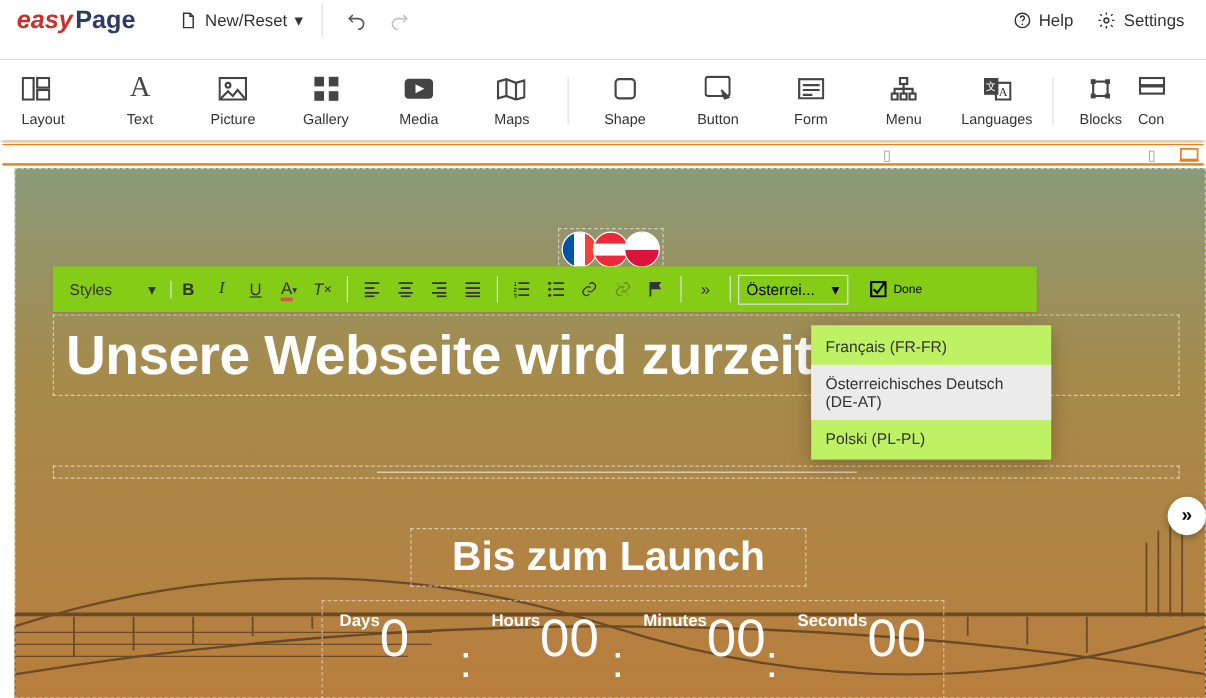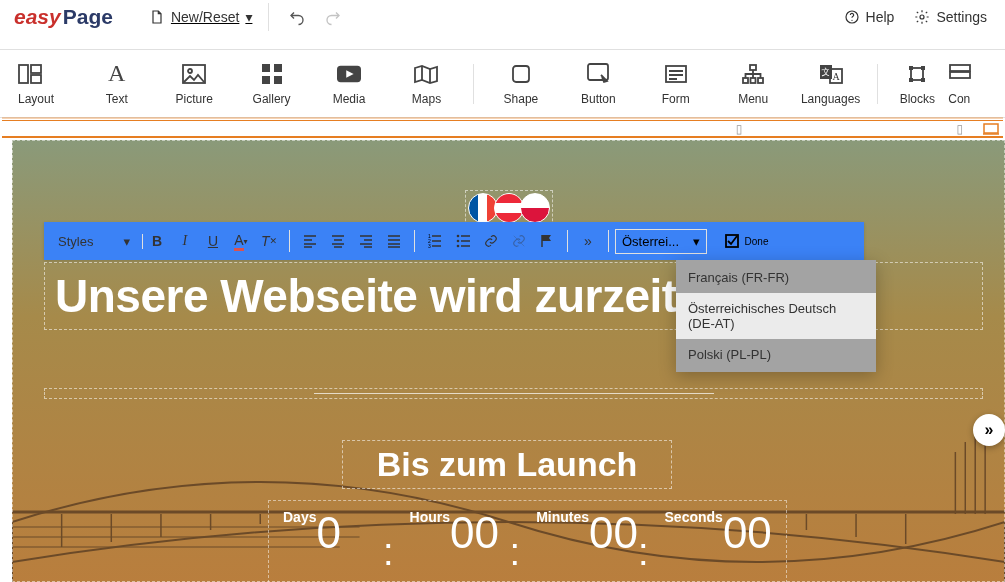--- a/index.html
+++ b/index.html
@@ -3,21 +3,21 @@
 <meta charset="utf-8">
 <style>
   * { box-sizing: border-box; margin: 0; padding: 0; }
   body { font-family: -apple-system, BlinkMacSystemFont, "Segoe UI", Arial, sans-serif; width: 1005px; height: 582px; overflow: hidden; background: #fff; position: relative; }
   
   
   .topbar { height: 50px; display: flex; align-items: center; border-bottom: 1px solid #e0e0e0; padding: 0 0 16px 14px; }
   .logo { display: flex; align-items: baseline; font-weight: 700; font-size: 21px; }
   .logo-easy { color: #c9302c; font-style: italic; }
   .logo-page { color: #2b3a67; margin-left: 2px; }
-  .tb-group { margin-left: 28px; display: flex; align-items: center; text-decoration: underline; }
+  .tb-group { margin-left: 28px; display: flex; align-items: center; }
   .newreset { display: flex; align-items: center; gap: 6px; font-size: 14px; color: #333; padding: 6px 8px; border-right: 1px solid #e0e0e0; padding-right: 16px; cursor: pointer; }
   .tb-spacer { flex: 1; }
   .tb-icon-btn { width: 36px; height: 36px; display: flex; align-items: center; justify-content: center; cursor: pointer; color: #555; }
   .topbar-right { display: flex; align-items: center; padding-right: 8px; }
   .tb-right-item { display: flex; gap: 6px; font-size: 14px; color: #333; padding: 0 10px; cursor: pointer; }
   
   
   .toolbar { height: 68px; display: flex; align-items: center; padding: 0 18px; border-bottom: 1px solid #e0e0e0; position: relative; }
   .tool-item { display: flex; flex-direction: column; align-items: center; justify-content: center; width: 80px; cursor: pointer; }
   .tool-item.first { width: 62px; align-items: flex-start; text-align: right; }
@@ -43,21 +43,21 @@
   .flags { position: absolute; top: 50px; left: 50%; transform: translateX(-50%); display: flex; border: 1px dashed rgba(255,255,255,0.55); padding: 2px; }
   .flag { width: 30px; height: 30px; border-radius: 50%; border: 1px solid #fff; overflow: hidden; background: #fff; position: relative; }
   .flag-fr { background: linear-gradient(90deg, #0055a4 33%, #fff 33%, #fff 66%, #ef4135 66%); }
   .flag-at { background: #fff; }
   .flag-at::before, .flag-at::after { content: ""; position: absolute; left: 0; right: 0; height: 33%; background: #ed2939; }
   .flag-at::before { top: 0; }
   .flag-at::after { bottom: 0; }
   .flag-pl { background: linear-gradient(180deg, #fff 50%, #dc143c 50%); }
   
   
-  .editor-bar { position: absolute; top: 82px; left: 32px; width: 820px; height: 38px; background: #3b82f6; display: flex; align-items: center; padding: 0 8px; box-shadow: 0 1px 3px rgba(0,0,0,0.15); }
+  .editor-bar { position: absolute; top: 82px; left: 32px; width: 820px; height: 38px; background: #84cc16; display: flex; align-items: center; padding: 0 8px; box-shadow: 0 1px 3px rgba(0,0,0,0.15); }
   .styles-dd { display: flex; align-items: center; gap: 30px; font-size: 13px; color: #333; padding: 0 6px; border-right: 1px solid #e0e0e0; padding-right: 12px; cursor: pointer; }
   .ed-btn { width: 28px; height: 28px; display: flex; align-items: center; justify-content: center; cursor: pointer; color: #333; font-size: 14px; }
   .ed-sep { width: 1px; height: 22px; background: #e0e0e0; margin: 0 6px; }
   .ed-group { display: flex; }
   .lang-dd { display: flex; align-items: center; gap: 4px; border: 1px solid #e0e0e0; padding: 4px 6px; font-size: 13px; cursor: pointer; }
   .done-btn { display: flex; align-items: center; gap: 6px; font-size: 10px; padding: 4px 8px; cursor: pointer; margin-left: 10px; }
   
   
   .heading-box { position: absolute; top: 122px; left: 32px; right: 22px; padding: 6px 10px; }
   .heading { font-size: 46px; color: #fff; font-weight: 700; letter-spacing: -0.5px; }
@@ -71,21 +71,21 @@
   .launch { font-size: 34px; color: #fff; font-weight: 700; }
   
   
   .countdown { position: absolute; top: 360px; left: 256px; display: flex; align-items: flex-start; color: #fff; border: 1px dashed rgba(255,255,255,0.5); padding: 8px 14px; }
   .count-col { display: flex; flex-direction: row; align-items: flex-start; min-width: 100px; }
   .count-label { font-size: 14px; font-weight: 600; }
   .count-val { font-size: 44px; font-weight: 300; line-height: 1.1; }
   .count-colon { font-size: 38px; font-weight: 300; padding: 22px 16px 0 0; }
   
   
-  .dropdown { position: absolute; top: 120px; left: 664px; width: 200px; background: #a3a3a3; box-shadow: 0 4px 16px rgba(0,0,0,0.25); padding: 2px 0; z-index: 100; }
+  .dropdown { position: absolute; top: 131px; left: 664px; width: 200px; background: #bef264; box-shadow: 0 4px 16px rgba(0,0,0,0.25); padding: 2px 0; z-index: 100; }
   .dd-item { padding: 8px 12px; font-size: 13px; color: #333; cursor: pointer; }
   .dd-item.selected { background: #ebebeb; }
   
   
   .side-handle { position: absolute; right: 0; top: 414px; width: 32px; height: 32px; border-radius: 50%; background: #fff; display: flex; align-items: center; justify-content: center; box-shadow: 0 2px 6px rgba(0,0,0,0.3); cursor: pointer; z-index: 50; }
   
   svg { display: block; }
   .icon-stroke { stroke: currentColor; stroke-width: 1.8; fill: none; }
 </style>
 </head>

